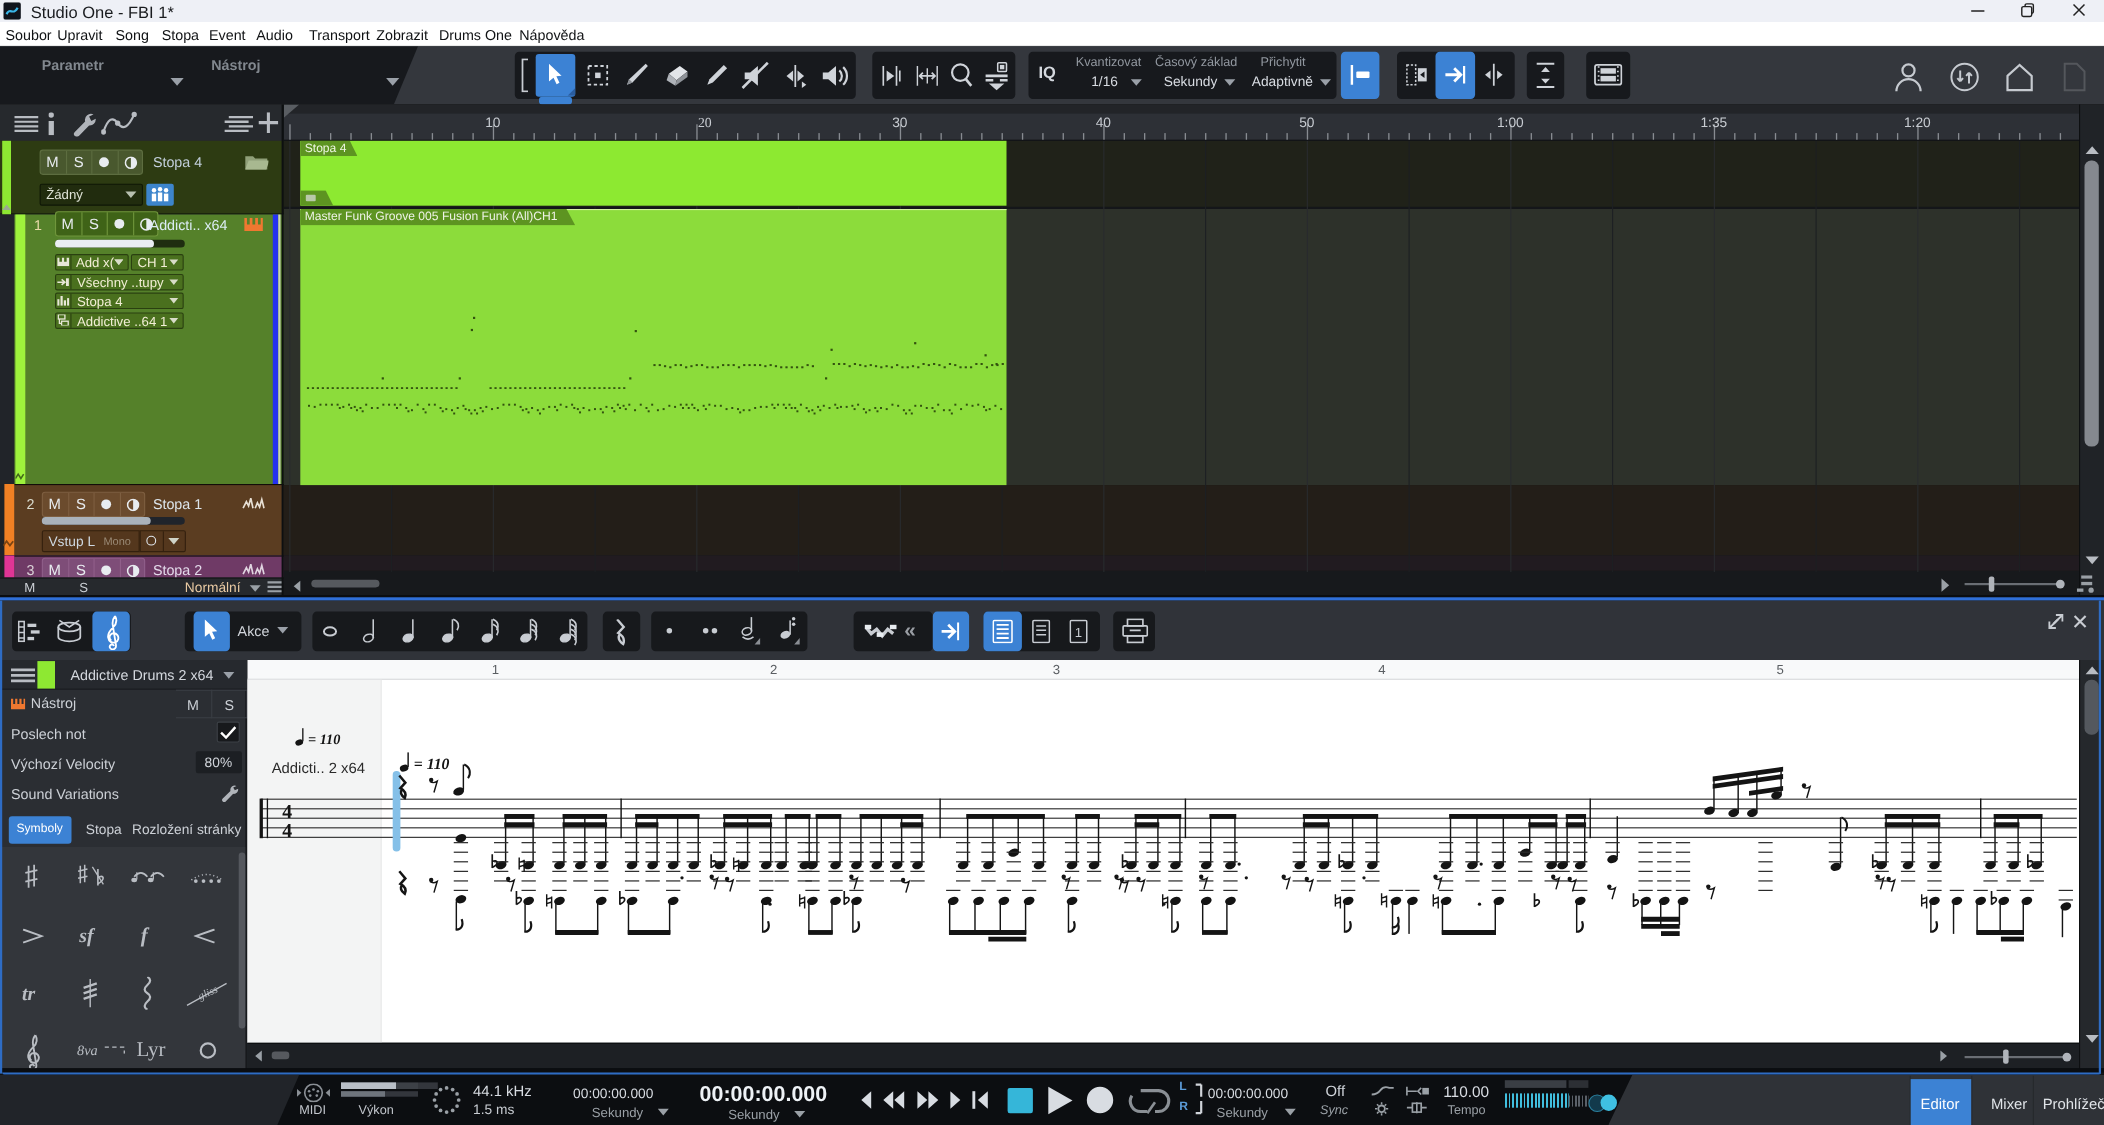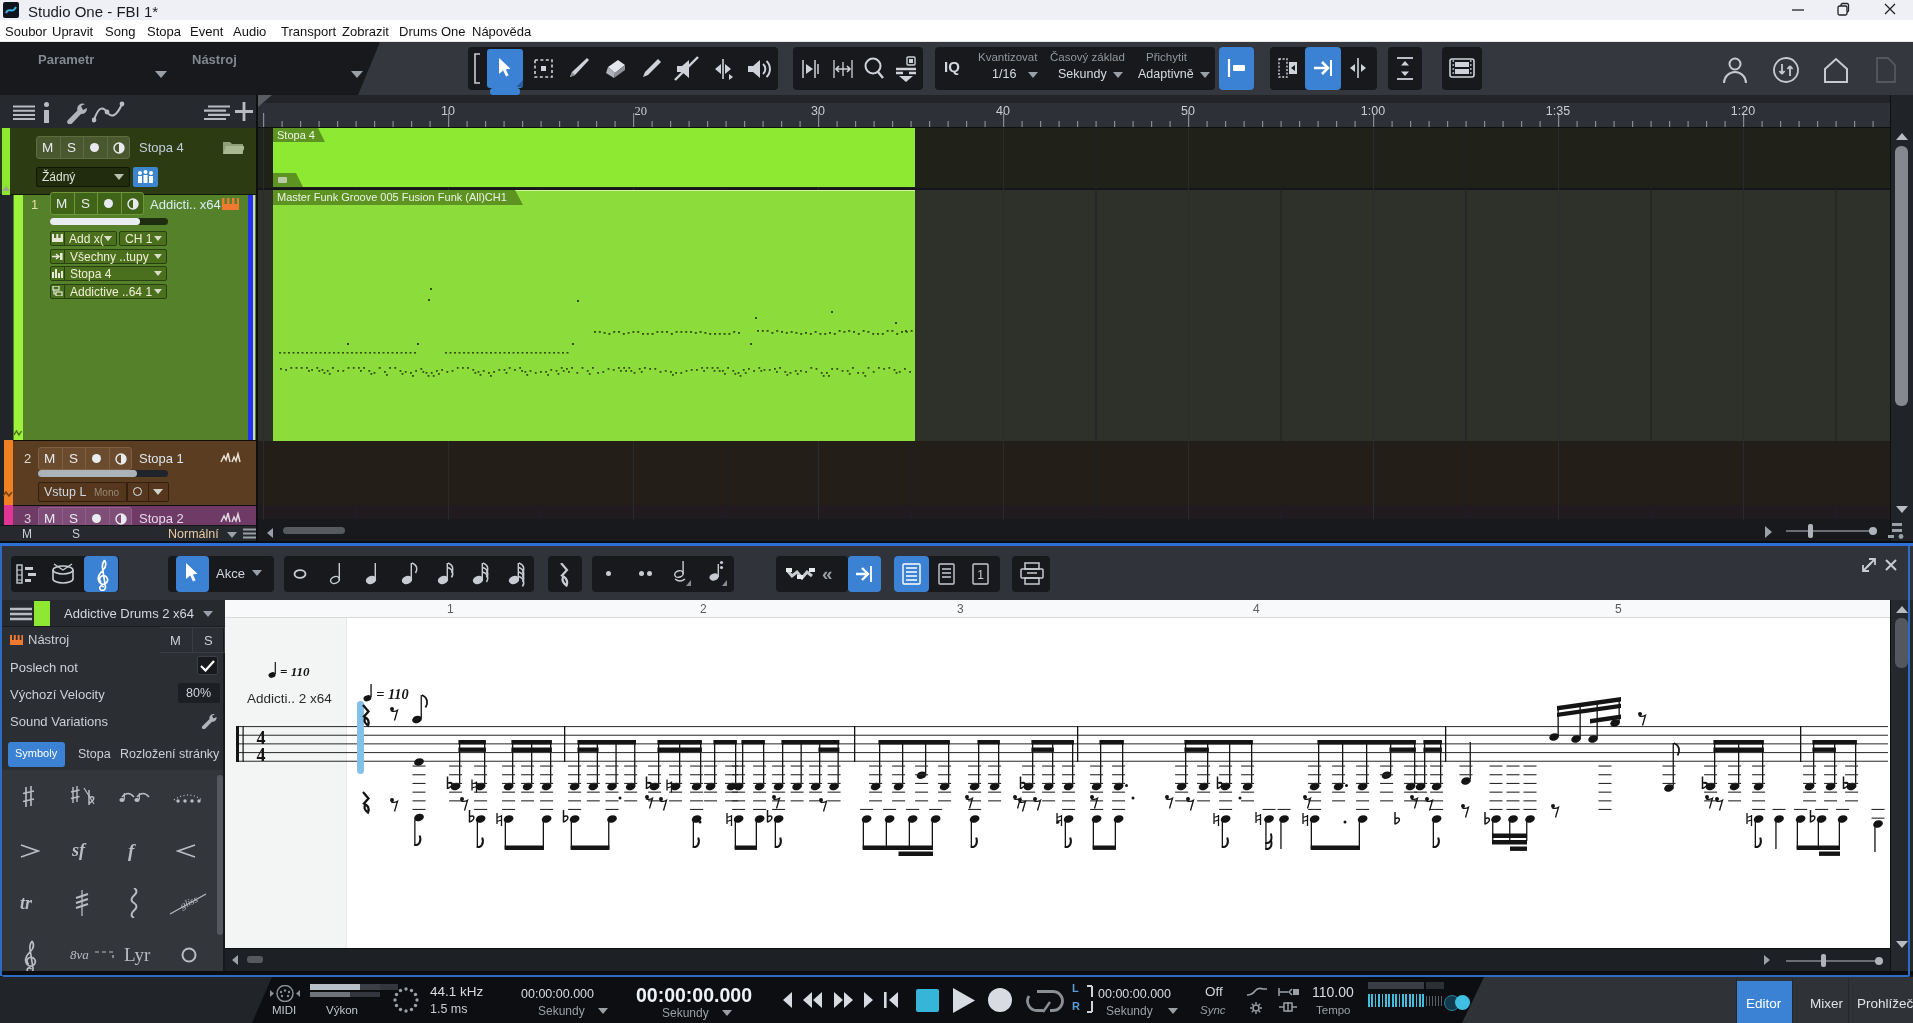--- a/index.html
+++ b/index.html
@@ -671,21 +671,21 @@
 <div class="a" style="left:73.5px;top:193px;width:1px;height:21px;background:#70963c;"></div>
 <div class="a" style="left:97.0px;top:193px;width:1px;height:21px;background:#70963c;"></div>
 <div class="a" style="left:120.5px;top:193px;width:1px;height:21px;background:#70963c;"></div>
 <div class="a" style="left:56px;top:196px;color:#e8ecf0;font-size:13.5px;font-weight:normal;white-space:nowrap;">M</div>
 <div class="a" style="left:81px;top:196px;color:#e8ecf0;font-size:13.5px;font-weight:normal;white-space:nowrap;">S</div>
 <div class="a" style="left:104px;top:199px;width:9px;height:9px;border-radius:50%;background:#e8ecf0"></div>
 <svg class="a" style="left:127px;top:198px" width="12" height="12" viewBox="0 0 12 12">
     <circle cx="6" cy="6" r="5" fill="none" stroke="#e8ecf0" stroke-width="1.4"></circle>
     <path d="M6 1 A5 5 0 0 1 6 11 Z" fill="#e8ecf0"></path>
   </svg>
-<div class="a" style="left:150px;top:197px;color:#dcedf5;font-size:13px;font-weight:normal;white-space:nowrap;">Addicti.. x64</div>
+<div class="a" style="left:136px;top:197px;color:#dcedf5;font-size:13px;font-weight:normal;white-space:nowrap;">Addicti.. x64</div>
 <svg class="a" style="left:222px;top:198px" width="17" height="12" viewBox="0 0 17 12">
     <path d="M0 12 V0 H2.5 V6 H5 V0 H7.5 V6 H10 V0 H12.5 V6 H15 V0 H17 V12 Z" fill="#f07830"></path>
   </svg>
 <div class="a" style="left:50px;top:218px;width:118px;height:7px;background:#1f2d10;border-radius:4px;"></div>
 <div class="a" style="left:50px;top:218px;width:90px;height:7px;background:#eaeef2;border-radius:4px;"></div>
 <div class="a" style="left:50px;top:231px;width:67px;height:15px;background:#4a701e;border:1px solid #2a4010;border-radius:2px;"></div>
 <div class="a" style="left:64px;top:232px;width:1px;height:13px;background:#2a4010;"></div>
 <svg class="a" style="left:52px;top:234px" width="11" height="8" viewBox="0 0 11 8">
     <path d="M0 8 V0 H2 V4 H4.3 V0 H6.3 V4 H8.6 V0 H11 V8 Z" fill="#e8e8d8"></path>
   </svg>

